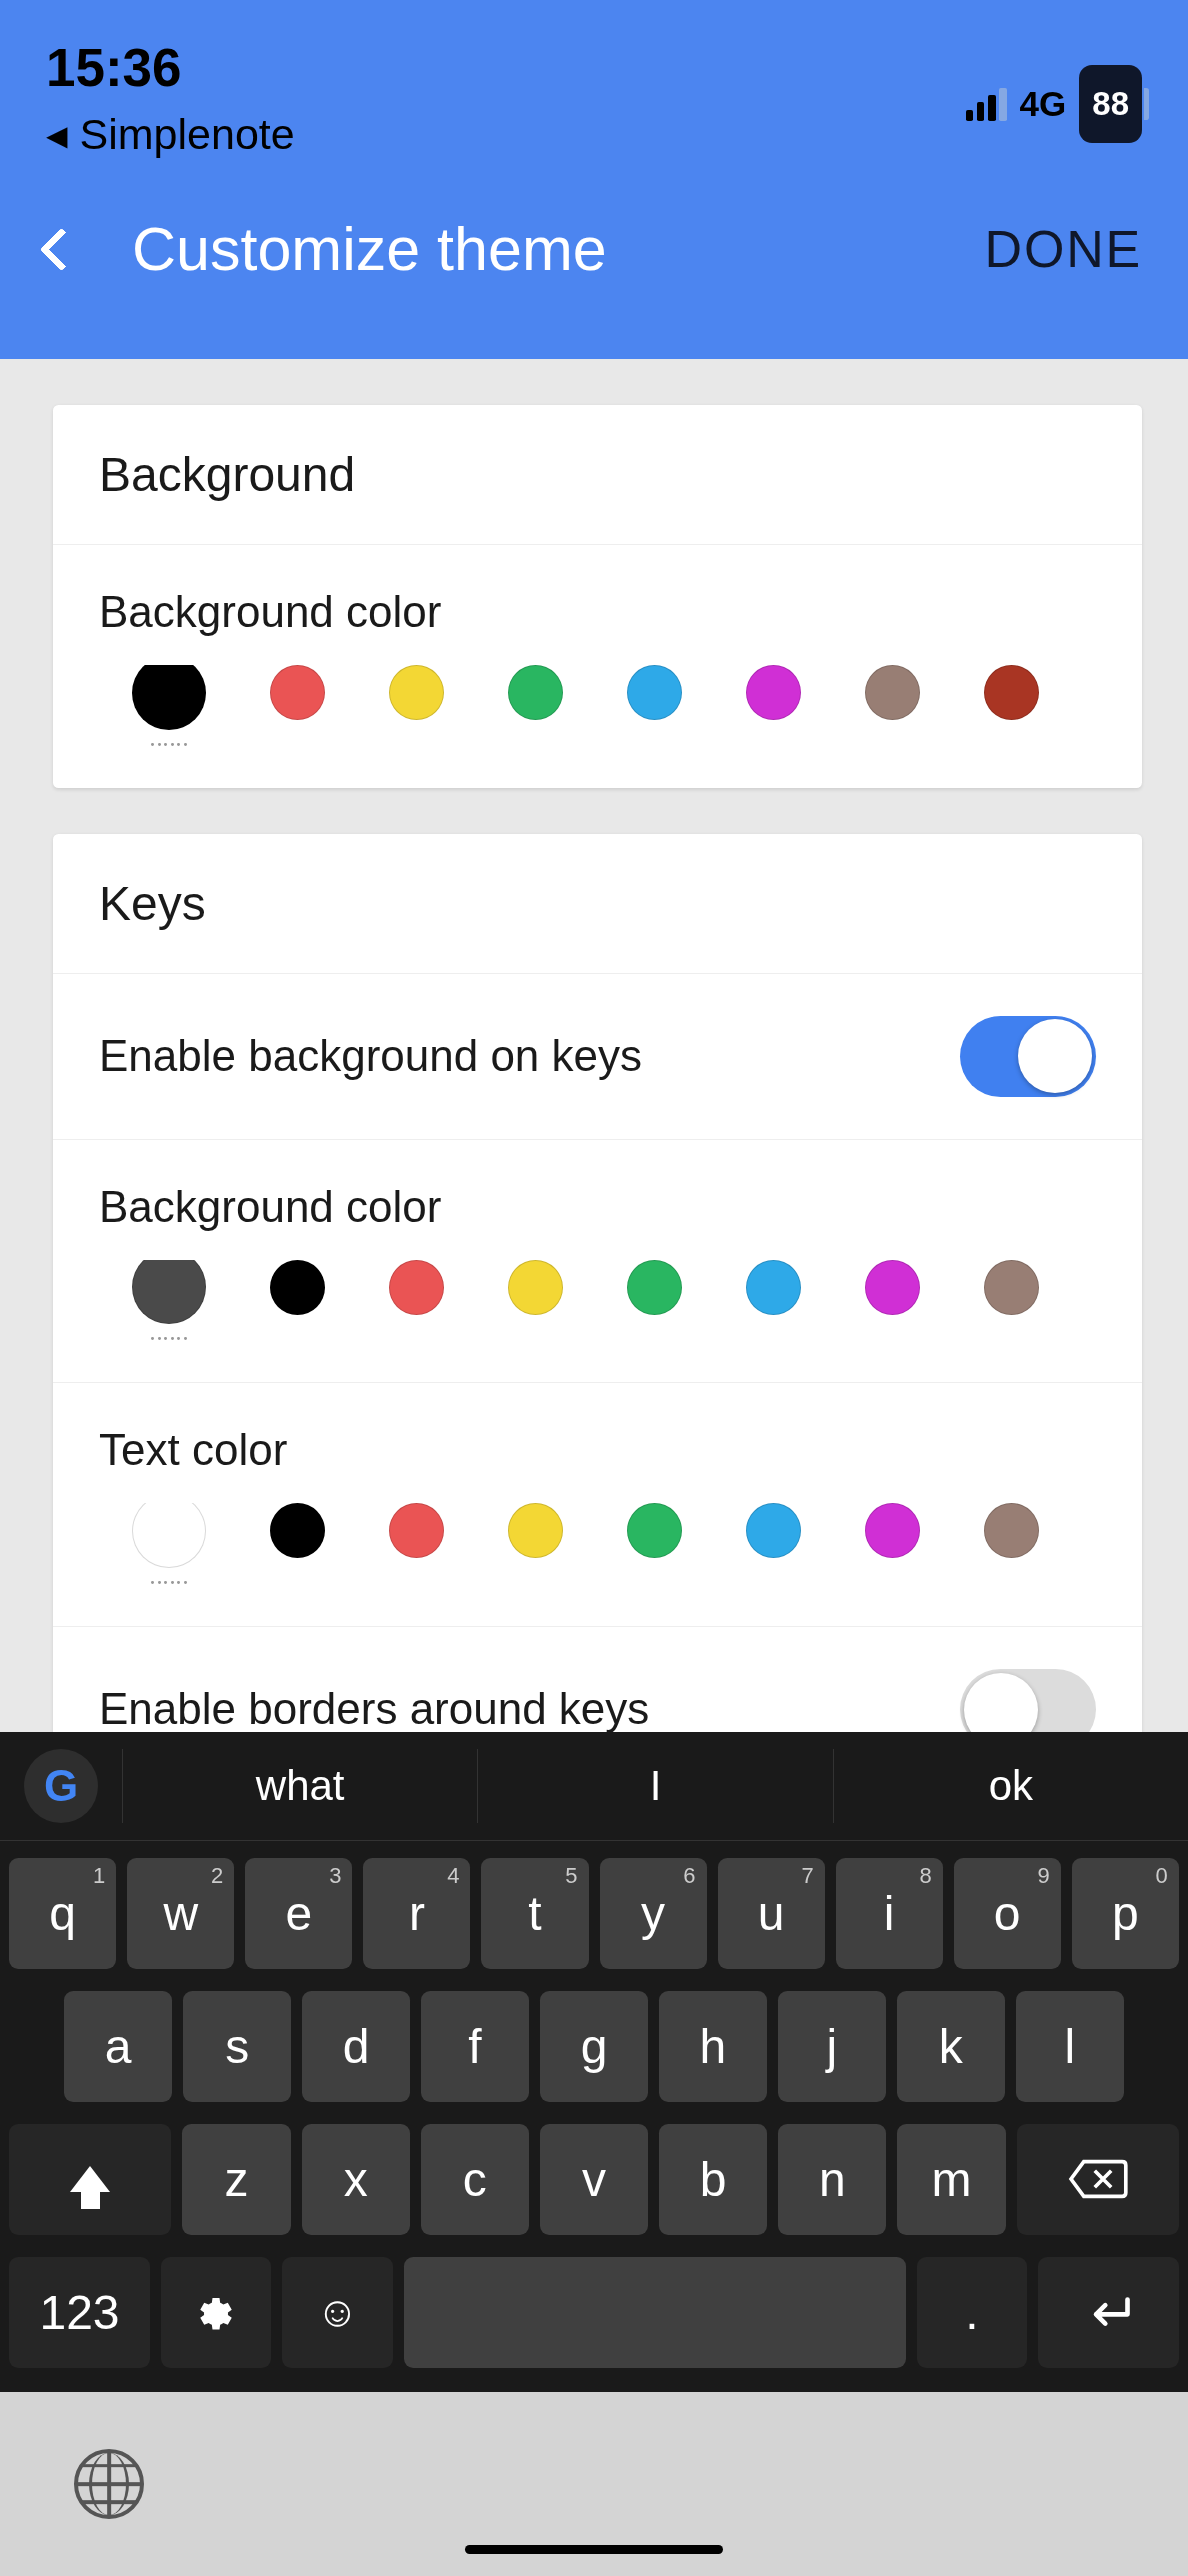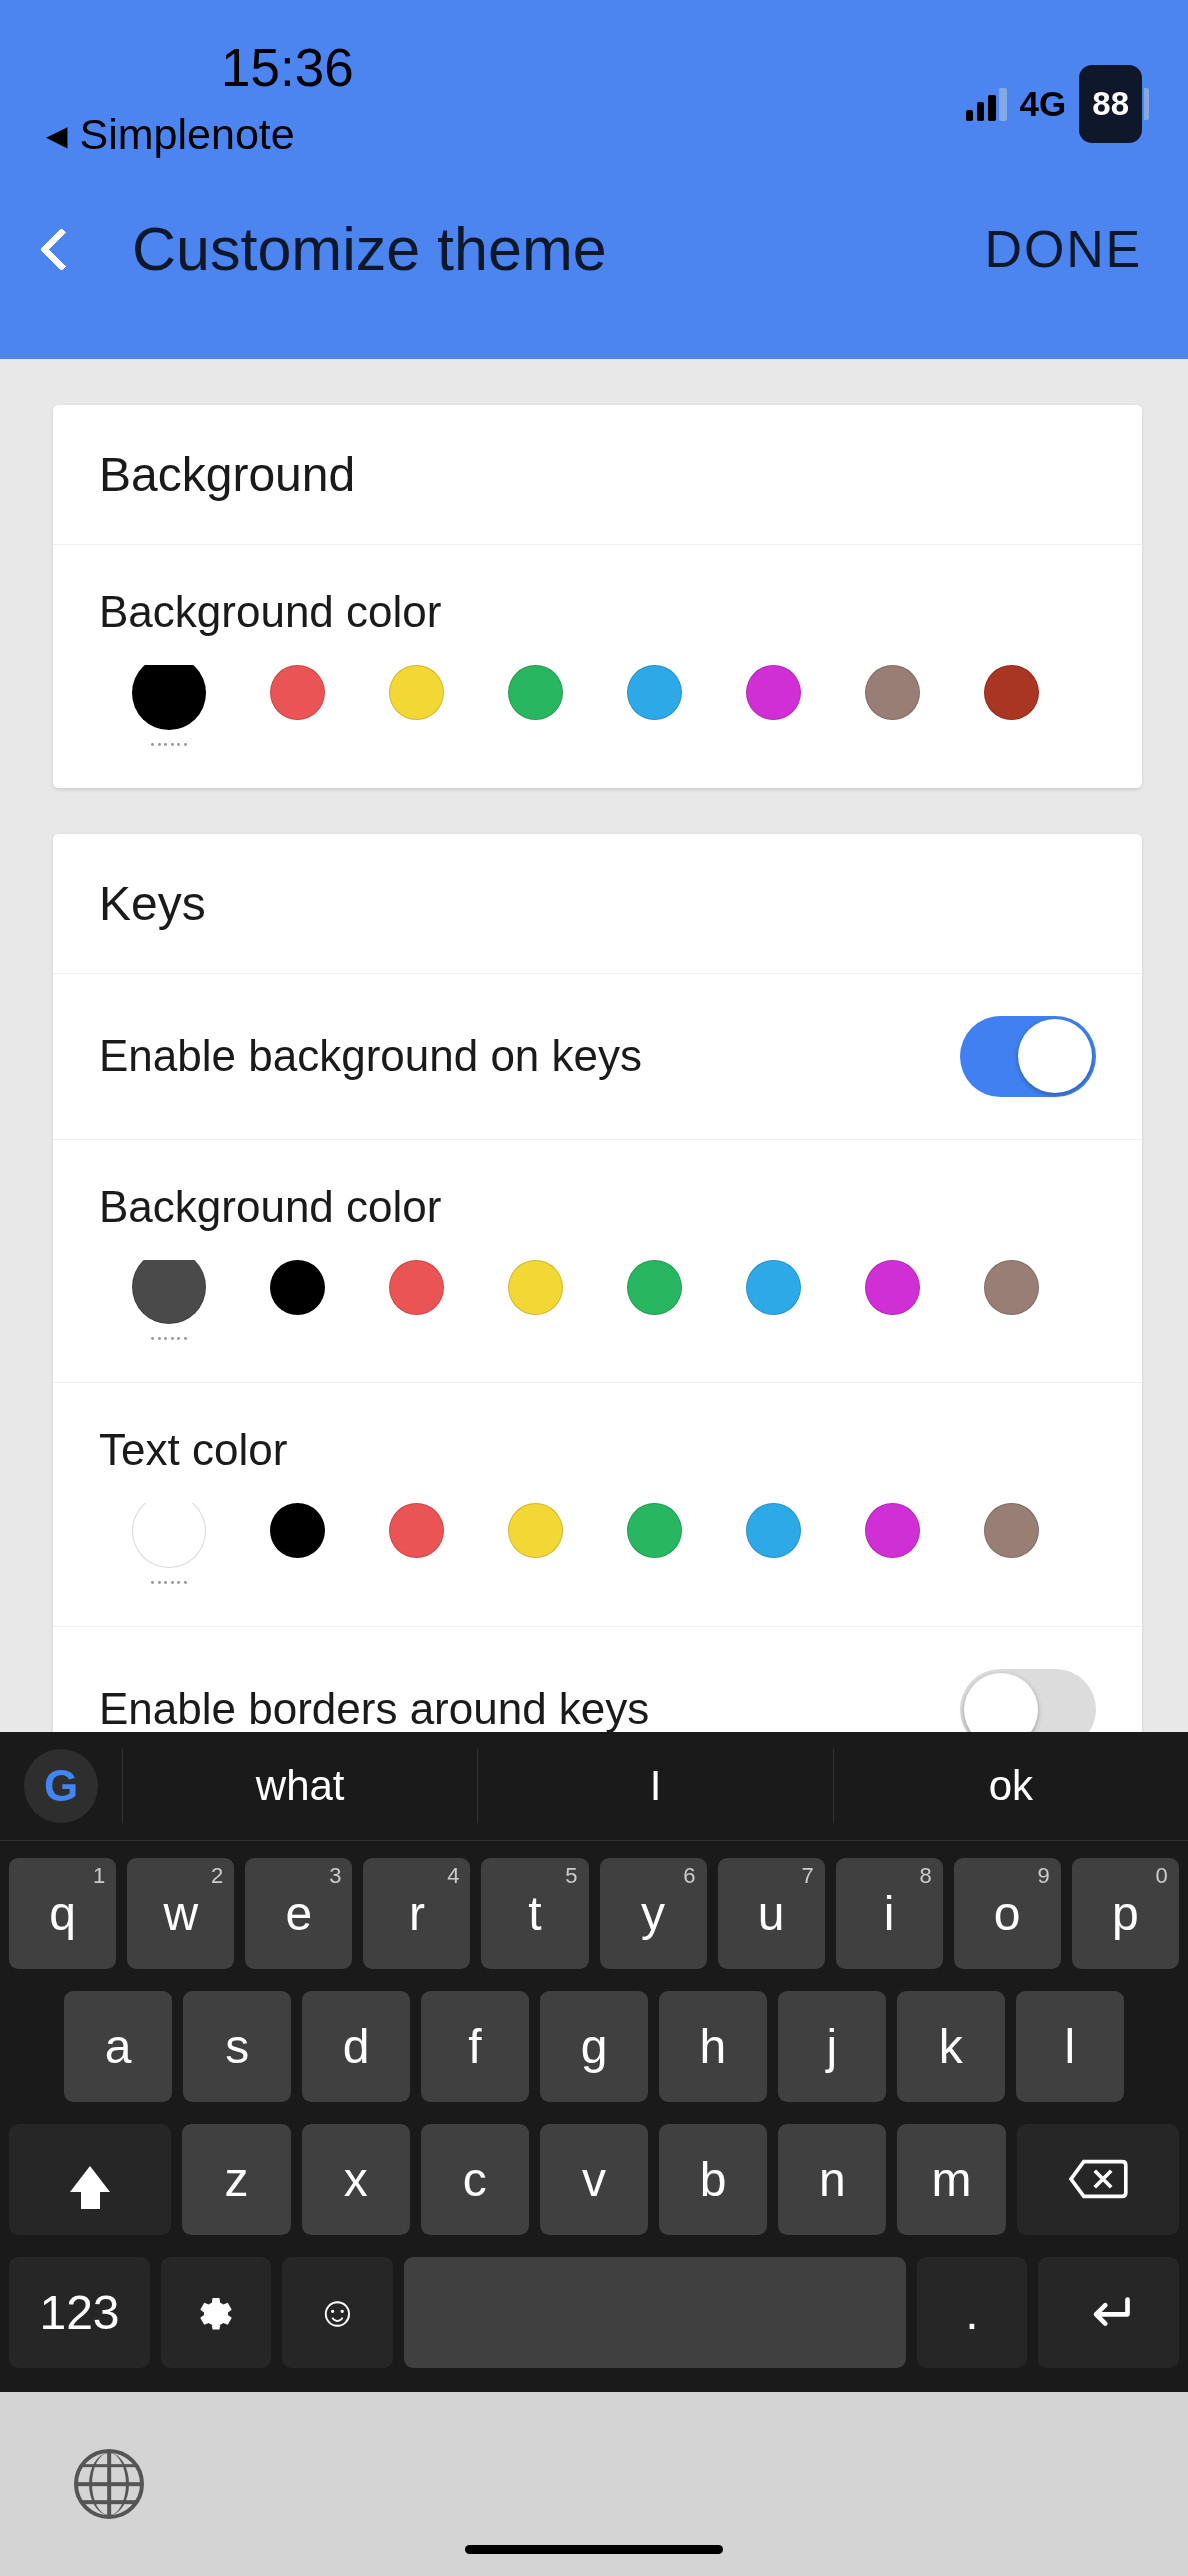--- a/index.html
+++ b/index.html
@@ -16,21 +16,21 @@
       height: 359px;
     }
     .status-bar {
       display: flex;
       justify-content: space-between;
       align-items: flex-start;
       padding: 37px 46px 0 46px;
       color: #000;
     }
     .status-left { display: flex; flex-direction: column; }
-    .time { font-size: 53px; font-weight: 400; margin-left: 175px;}
+    .time { font-size: 53px; font-weight: 700; }
     .back-app { font-size: 43px; margin-top: 11px; font-weight: 500;}
     .status-right { display: flex; align-items: center; gap: 13px; margin-top: 28px;}
     .signal-bars { display: flex; align-items: flex-end; gap: 3.7px; }
     .bar { width: 7.4px; background: #000; border-radius: 1.8px; }
     .bar1 { height: 11px; } .bar2 { height: 18.4px; } .bar3 { height: 26px; }
     .bar4 { height: 33px; background: #85a8e3; }
     .network { font-size: 35px; font-weight: 700; }
     .battery {
       background: #0f172a; color: #fff; border-radius: 13px;
       padding: 20px 13px; font-size: 33px; font-weight: 700;
@@ -44,21 +44,21 @@
       display: flex; align-items: center; justify-content: space-between;
       padding: 55px 46px 0 46px;
     }
     .nav-left { display: flex; align-items: center; gap: 55px; }
     .chevron-back {
       width: 31px; height: 31px;
       border-left: 7.4px solid #fff; border-bottom: 7.4px solid #fff;
       transform: rotate(45deg);
       border-radius: 3.7px;
     }
-    .nav-title { color: #0f172a; font-size: 61px; font-weight: 400; }
+    .nav-title { color: #ffffff; font-size: 61px; font-weight: 400; }
     .done-btn { color: #0f172a; font-size: 52px; font-weight: 400; letter-spacing: 1.8px; }
     
     .content { padding: 46px; }
     .card {
       background: #fff; border-radius: 5.5px;
       margin-bottom: 46px;
       box-shadow: 0 1.8px 3.7px rgba(0,0,0,0.1);
       margin-left: 7px;
     }
     .card-section { padding: 42px 46px; border-bottom: 0.9px solid #eee; }

